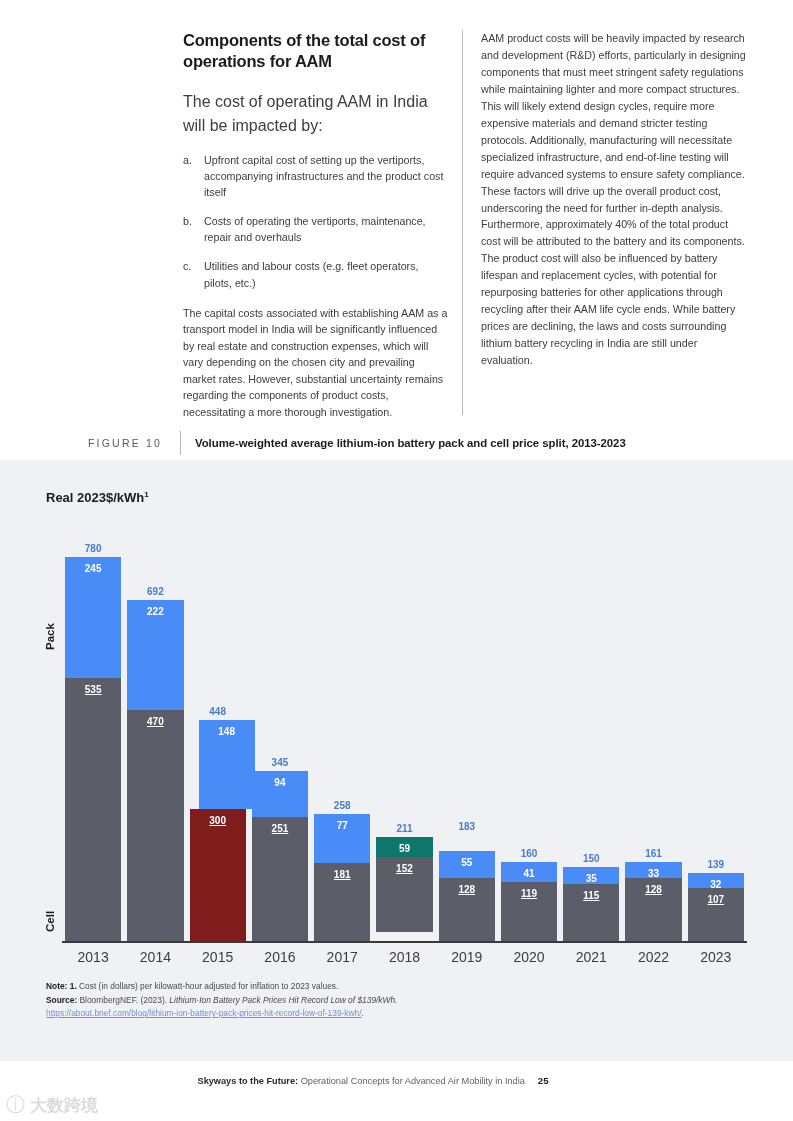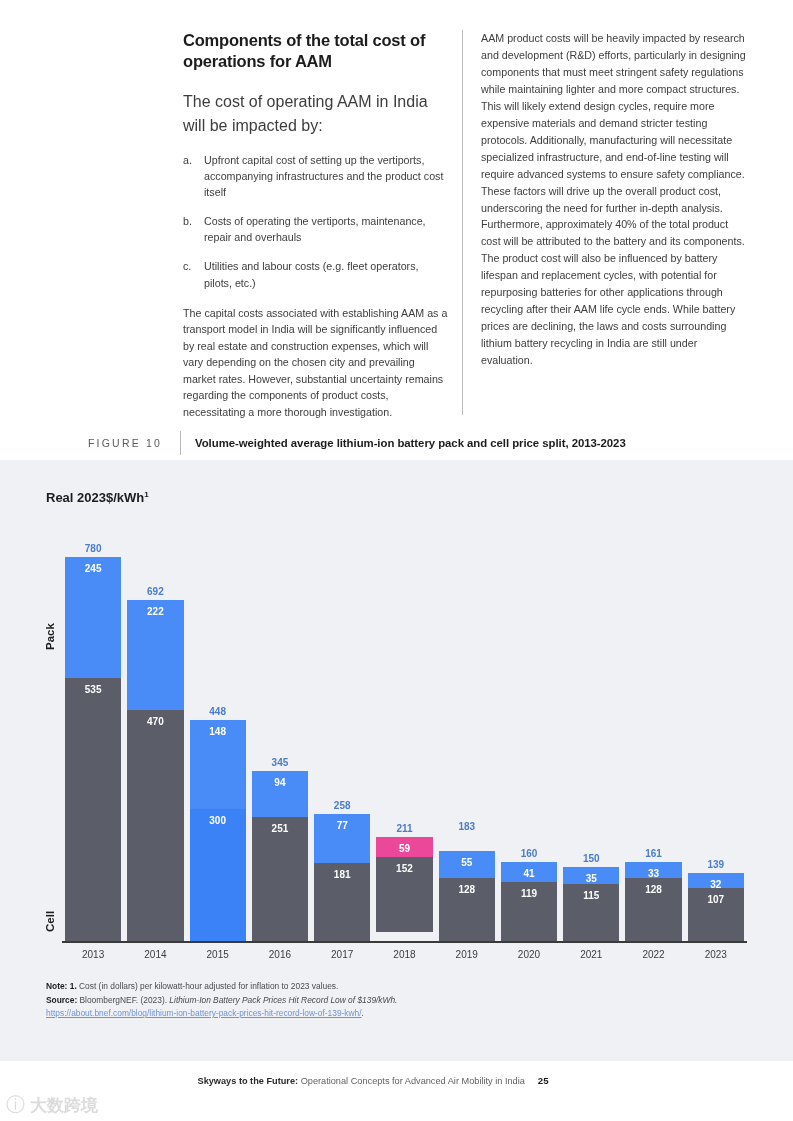--- a/index.html
+++ b/index.html
@@ -92,35 +92,35 @@
   }
   .seg{
     width:100%;position:relative;
     display:flex;align-items:center;justify-content:center;
     color:#ffffff;font-size:10px;box-sizing:border-box;
   }
   .seg-pack{background:#4a8cf7;}
   .seg-cell{background:#5b5e68;}
   .seg-lab{position:relative;top:0;}
   .seg-pack .seg-lab{align-self:flex-start;margin-top:6px;}
-  .seg-cell .seg-lab{align-self:flex-start;margin-top:6px;}
+  .seg-cell .seg-lab{align-self:flex-start;margin-top:6px;text-decoration:underline;}
   .total{
     position:absolute;left:0;width:100%;text-align:center;
     font-size:10px;font-weight:bold;color:#4a7cc9;
   }
   .seg-pack .seg-lab, .seg-cell .seg-lab{
     width:100%;text-align:center;font-weight:bold;
   }
 
   .xlabels{
     position:absolute;left:62px;top:489px;width:685px;
     display:flex;
   }
   .xlabels div{
-    flex:1 1 0;text-align:center;font-size:10px;color:#3c3c3c;margin:0 3px;
+    flex:1 1 0;text-align:center;font-size:14px;color:#3c3c3c;margin:0 3px;
   }
 
   .ylab{
     position:absolute;left:44px;
     font-size:11.5px;font-weight:bold;color:#1c1c1c;
     transform:rotate(-90deg);transform-origin:left top;white-space:nowrap;
   }
   .ylab-pack{top:190px;}
   .ylab-cell{top:472px;}
 
@@ -226,24 +226,24 @@
                 <span class="seg-lab">222</span>
               </div>
               <div class="seg seg-cell" style="height: 231.475px; background: rgb(91, 94, 104);">
                 <span class="seg-lab">470</span>
               </div>
             </div>
           </div>
           <div class="barcol">
             <div class="total" style="bottom: 223.64px;">448</div>
             <div class="bar" style="height: 220.64px;">
-              <div class="seg seg-pack" style="height: 93px; background: rgb(74, 140, 247);">
+              <div class="seg seg-pack" style="height: 93px; background: rgb(74, 140, 247); margin-left: 9px;">
                 <span class="seg-lab">148</span>
               </div>
-              <div class="seg seg-cell" style="height: 138px; background: #3b82f6;">
+              <div class="seg seg-cell" style="height: 138px; background: #7f1d1d;">
                 <span class="seg-lab">300</span>
               </div>
             </div>
           </div>
           <div class="barcol">
             <div class="total" style="bottom: 172.912px;">345</div>
             <div class="bar" style="height: 169.912px;">
               <div class="seg seg-pack" style="height: 46.295px; background: rgb(74, 140, 247);">
                 <span class="seg-lab">94</span>
               </div>
@@ -259,21 +259,21 @@
                 <span class="seg-lab">77</span>
               </div>
               <div class="seg seg-cell" style="height: 89.1425px; background: rgb(91, 94, 104);">
                 <span class="seg-lab">181</span>
               </div>
             </div>
           </div>
           <div class="barcol">
             <div class="total" style="bottom: 106.917px;">211</div>
             <div class="bar" style="height: 103.917px;">
-              <div class="seg seg-pack" style="height: 20px; background: #ec4899;">
+              <div class="seg seg-pack" style="height: 20px; background: #0f766e;">
                 <span class="seg-lab">59</span>
               </div>
               <div class="seg seg-cell" style="height: 74.86px; background: rgb(91, 94, 104);">
                 <span class="seg-lab">152</span>
               </div>
             </div>
           </div>
           <div class="barcol">
             <div class="total" style="bottom: 109px; margin-top: 27px;">183</div>
             <div class="bar" style="height: 90.1275px;">

